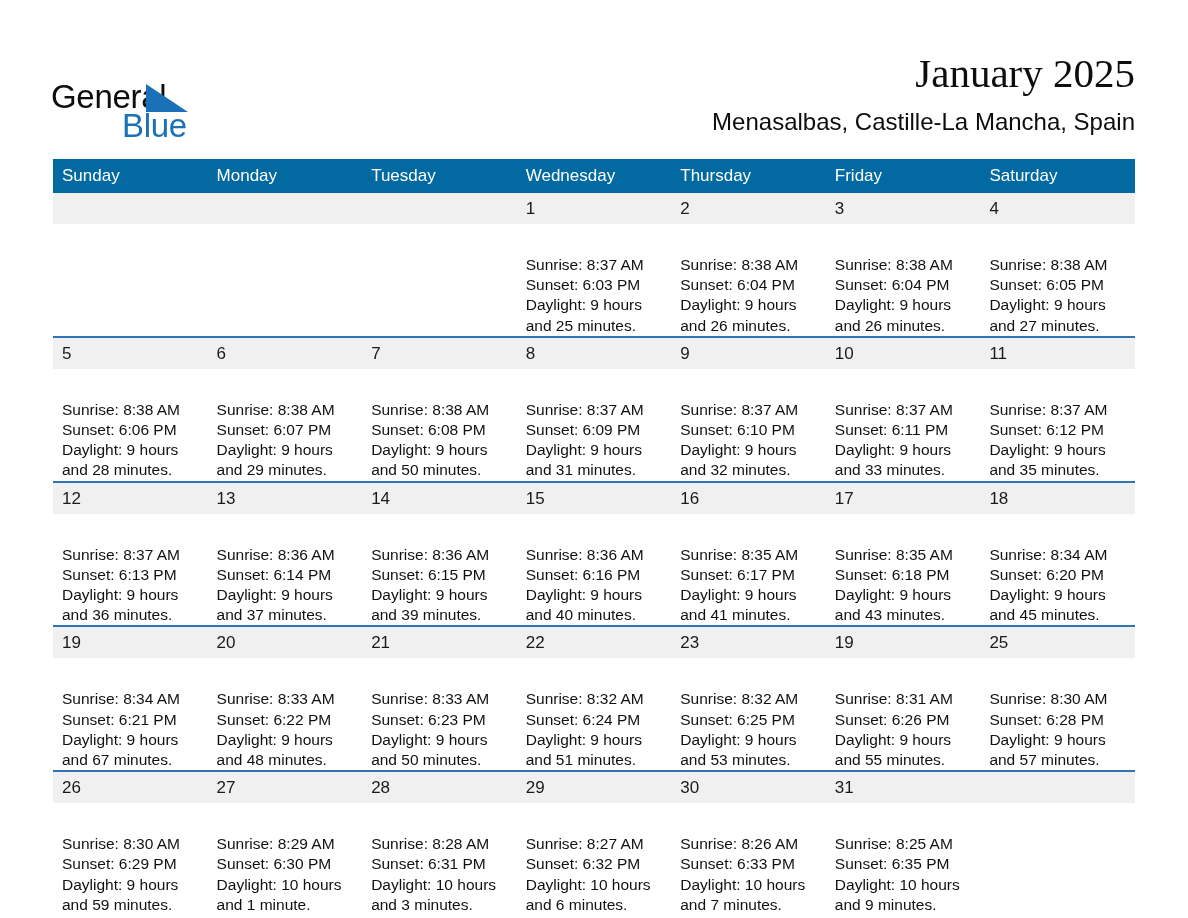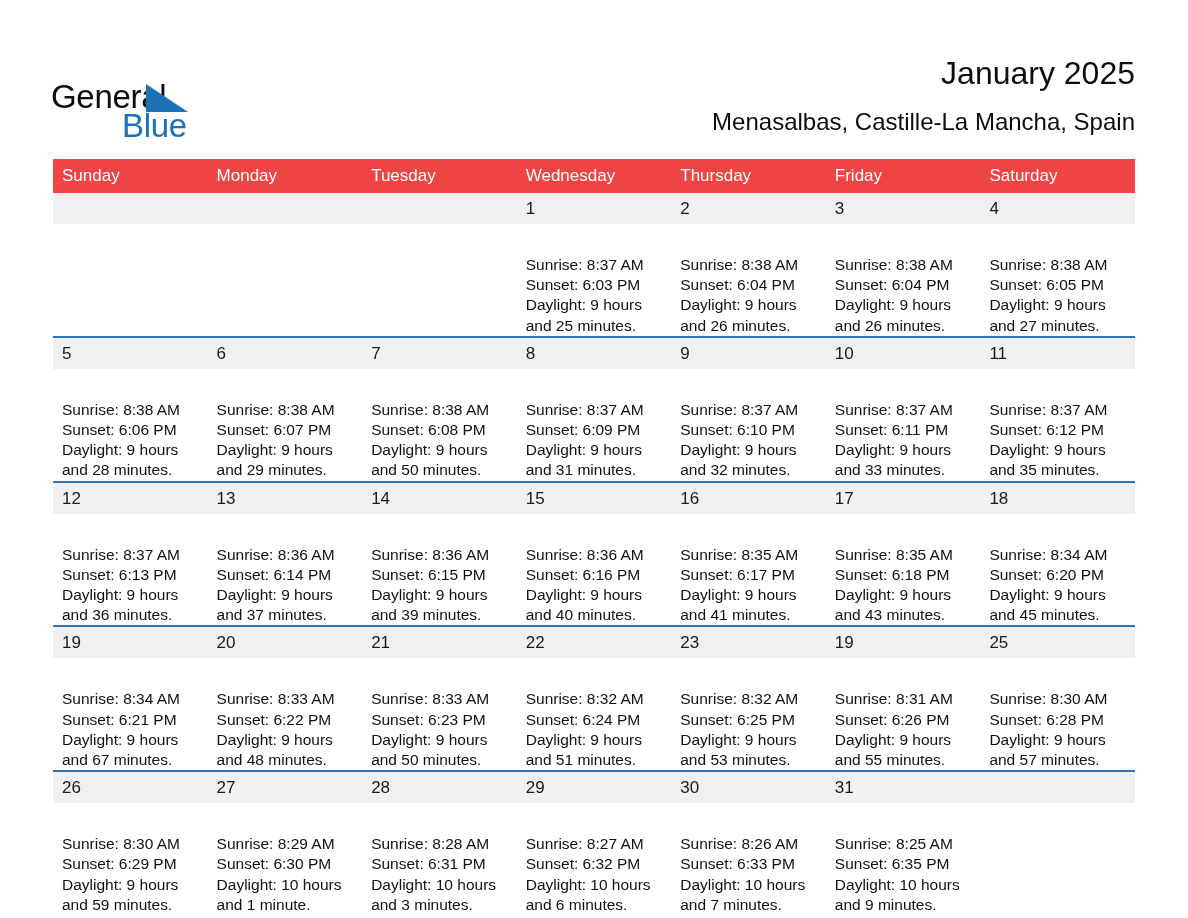--- a/index.html
+++ b/index.html
@@ -64,44 +64,45 @@
     color: #1b71b8;
     line-height: 38px;
   }
   .title-block {
     position: absolute;
     right: 53px;
     top: 48px;
     text-align: right;
   }
   .cal-title {
-    font-size: 32px;
+    font-size: 41px;
     color: #0d0d0d;
     line-height: 50px;
     white-space: nowrap;
+    font-family: Liberation Serif, serif;
   }
   .cal-subtitle {
     font-size: 24px;
     color: #0d0d0d;
     line-height: 32px;
     margin-top: 8px;
     white-space: nowrap;
   }
 
   
   .calendar {
     position: absolute;
     left: 53px;
     top: 159px;
     width: 1082px;
     border-collapse: collapse;
     table-layout: fixed;
   }
   .calendar th {
-    background: #ef4444;
+    background: #0369a1;
     color: #ffffff;
     font-weight: normal;
     font-size: 17px;
     text-align: left;
     padding: 6px 0 7px 9px;
     height: 21px;
     vertical-align: middle;
     border: none;
   }
   .week-row td {

